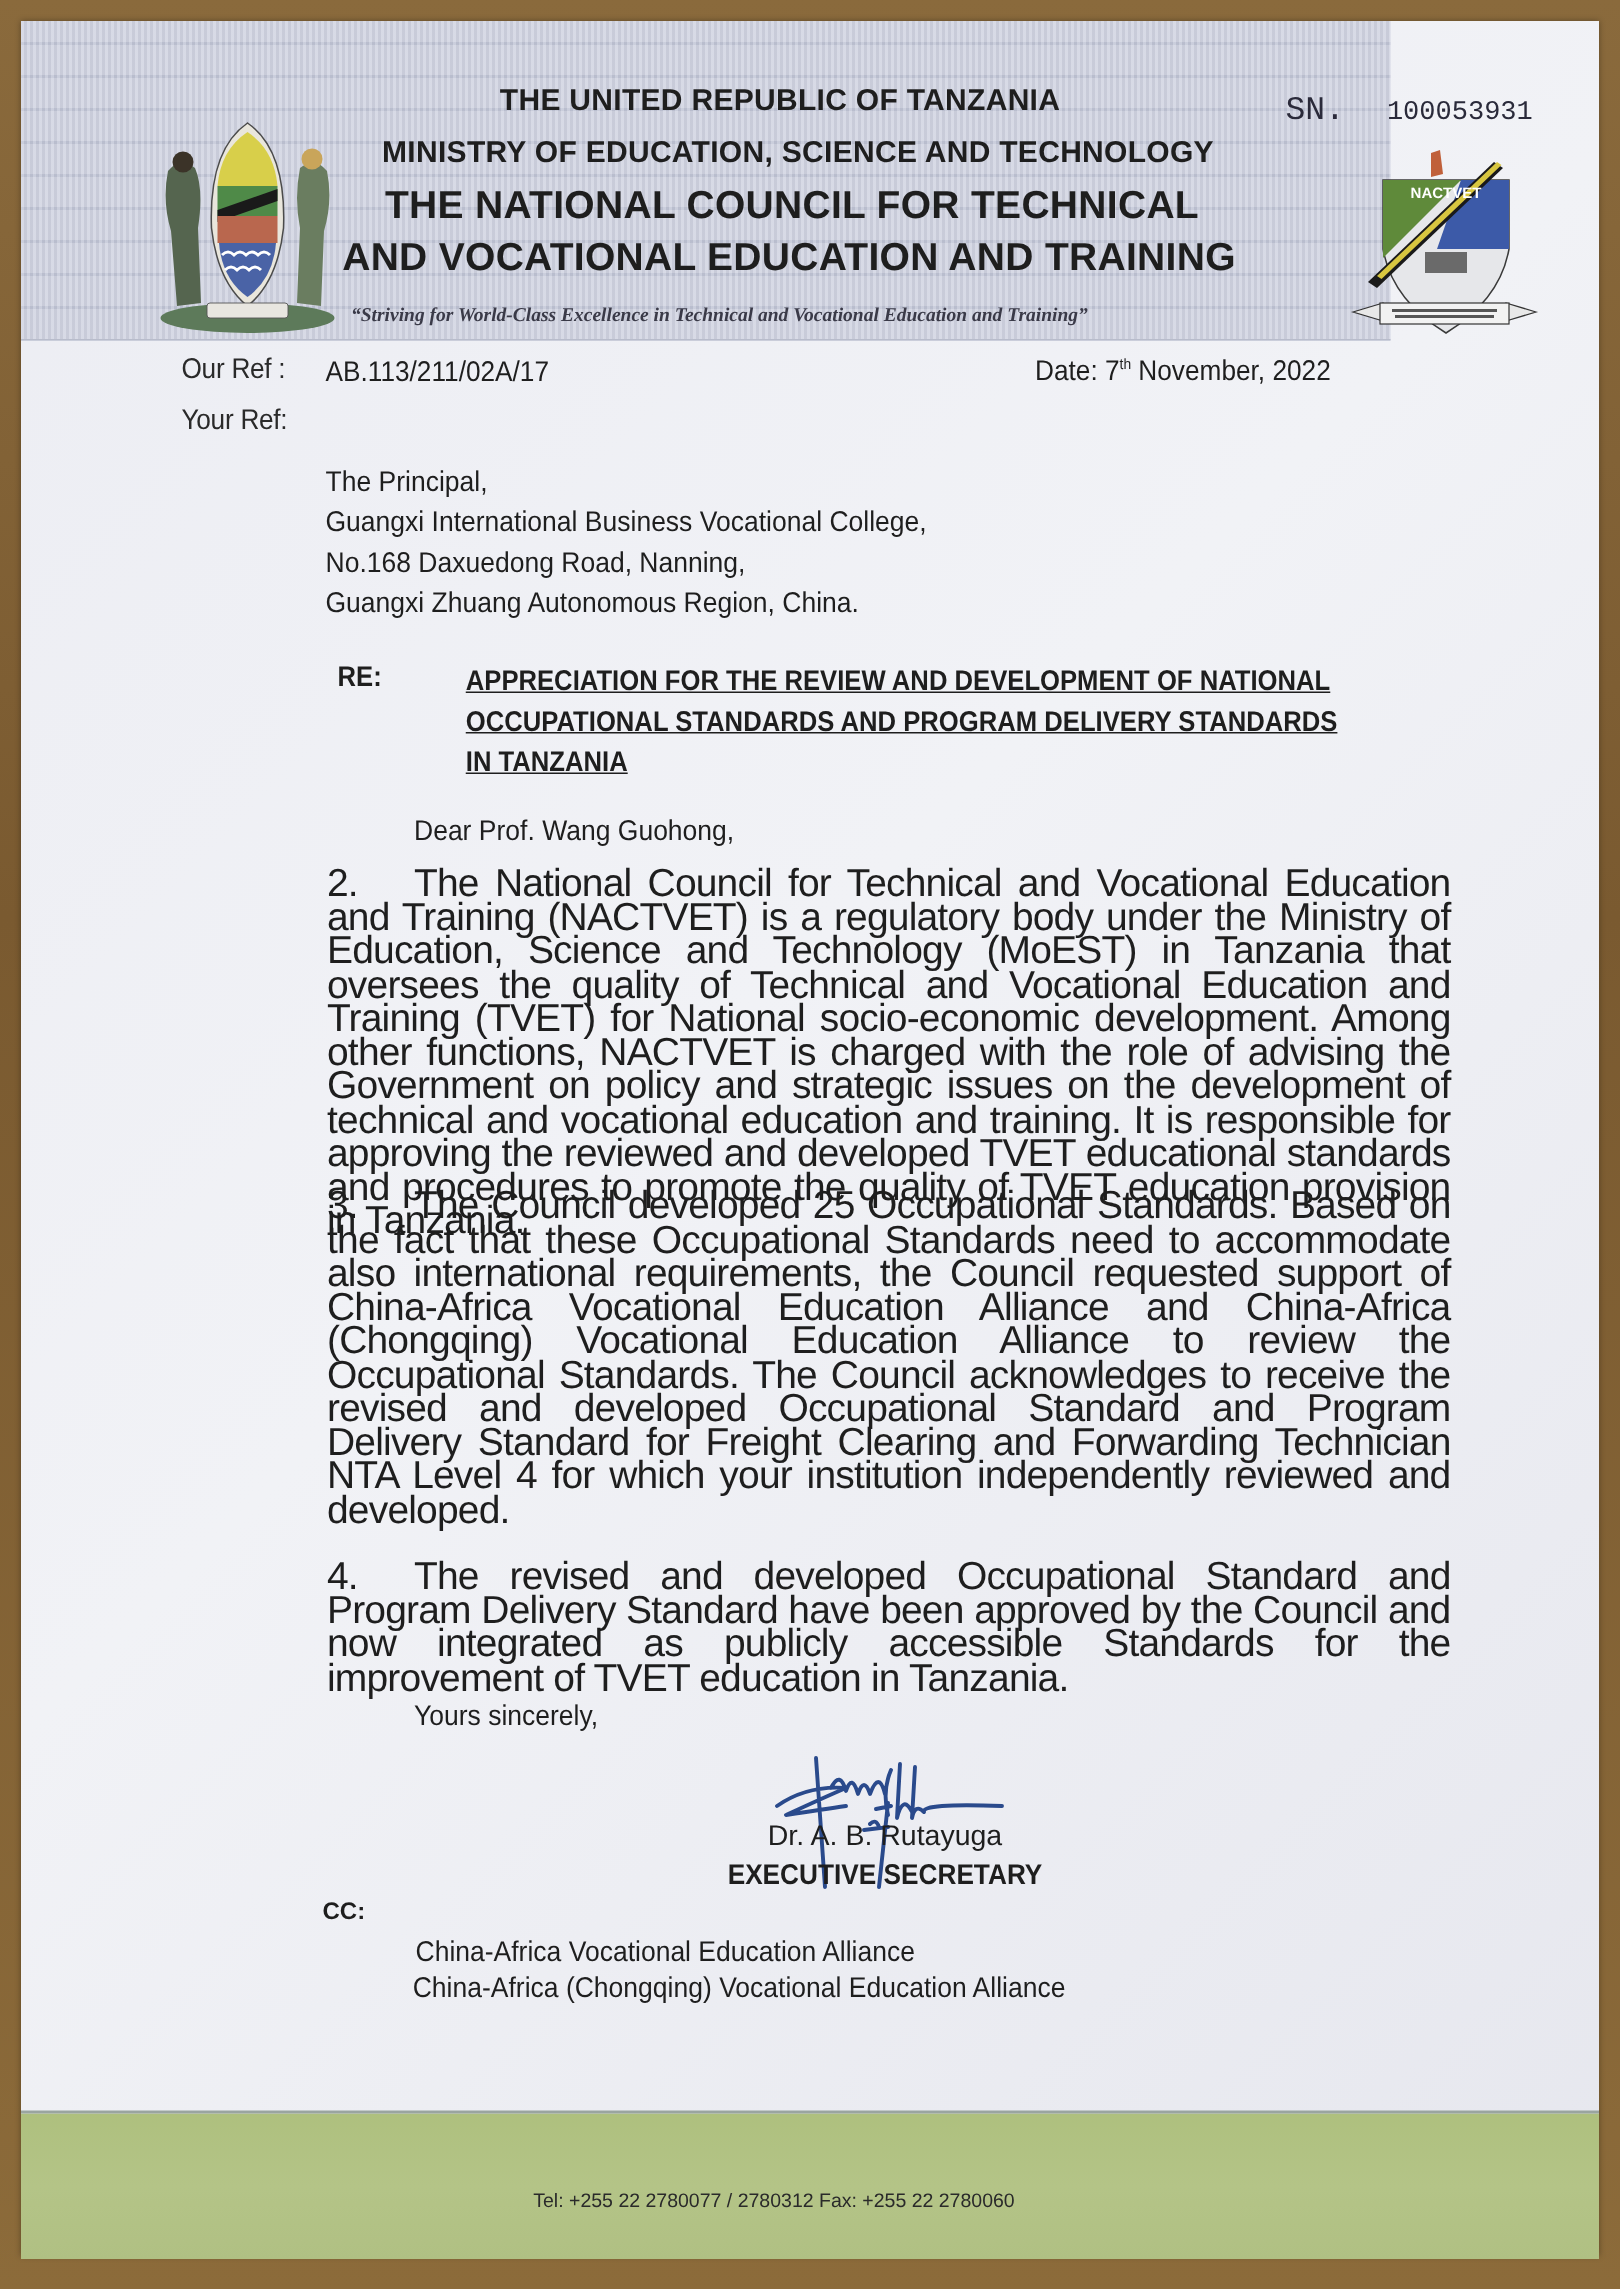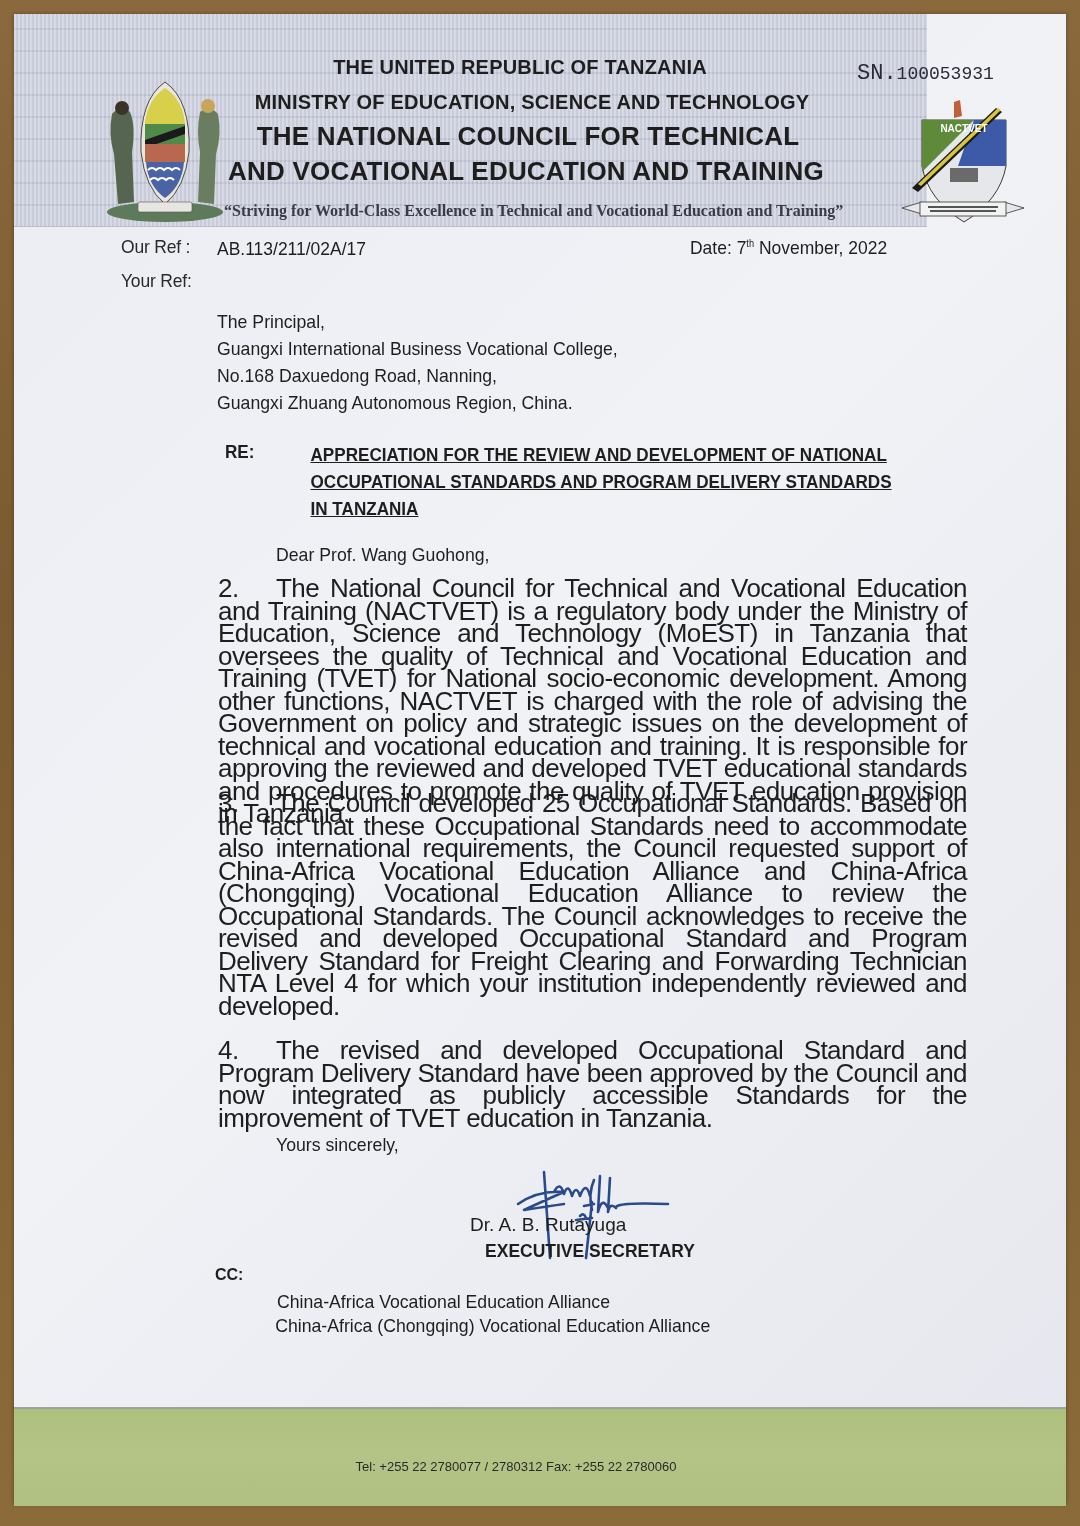--- a/index.html
+++ b/index.html
@@ -24,28 +24,28 @@
     .banner-line {
       position: absolute; left: 0; width: 1052px; text-align: center;
       color: #1e1e1e; font-weight: bold; letter-spacing: 0.2px;
     }
     .bl1 { top: 42px; font-size: 20px; left: -20px; }
     .bl2 { top: 77px; font-size: 20px; left: -8px; }
     .bl3 { top: 107px; font-size: 26px; left: -12px; }
     .bl4 { top: 142px; font-size: 26px; left: -14px; }
     .motto {
       position: absolute; top: 188px; left: 210px;
-      font-family: "Liberation Serif", serif; font-weight: bold;
-      font-size: 16px; color: #3a3a48;
+      font-family: "Liberation Serif", serif; font-style: italic; font-weight: bold;
+      font-size: 13px; color: #3a3a48; padding-left: 10px;
     }
     .serial {
       position: absolute; top: 47px; left: 843px; font-family: "Liberation Mono", monospace;
       color: #2a2a3a; font-size: 18px;
     }
-    .serial .sn { font-size: 22px; margin-right: 0; }
+    .serial .sn { font-size: 22px; margin-right: 28px; }
     .emblem-left { position: absolute; left: 86px; top: 60px; width: 130px; height: 150px; }
     .emblem-right { position: absolute; left: 884px; top: 84px; width: 130px; height: 128px; }
 
     .ref-label { position: absolute; font-size: 19px; color: #2a2a2a; letter-spacing: -0.2px; transform: scaleX(0.92); transform-origin: left; }
     .ref-value { position: absolute; font-size: 19px; color: #1e1e1e; transform: scaleX(0.92); transform-origin: left; }
     .date { position: absolute; left: 676px; top: 223px; font-size: 19px; color: #1e1e1e; transform: scaleX(0.92); transform-origin: left; }
     .date sup { font-size: 10px; }
 
     .address { position: absolute; left: 203px; top: 294px; font-size: 19px; line-height: 27px; color: #1e1e1e; transform: scaleX(0.93); transform-origin: left; }
     .address div { white-space: nowrap; }
@@ -65,21 +65,21 @@
       font-family: "Liberation Sans", sans-serif; letter-spacing: -0.55px;
     }
     .para .num { display: inline-block; width: 58px; }
     .p2 { top: 563px; }
     .p3 { top: 778px; }
     .p4 { top: 1025px; }
     .p5 { top: 1047px; }
 
     .closing { position: absolute; left: 262px; top: 1120px; font-size: 19px; color: #1e1e1e; transform: scaleX(0.93); transform-origin: left; }
     .signature { position: absolute; left: 500px; top: 1148px; width: 160px; height: 100px; }
-    .signer { position: absolute; left: 456px; top: 1200px; width: 240px; font-size: 19px; color: #1e1e1e; }
+    .signer { position: absolute; left: 456px; top: 1200px; width: 240px; text-align: center; font-size: 19px; color: #1e1e1e; }
     .signer-title { position: absolute; left: 436px; top: 1226px; width: 280px; text-align: center; font-size: 19px; font-weight: bold; color: #1e1e1e; transform: scaleX(0.92); }
 
     .cc-label { position: absolute; left: 201px; top: 1252px; font-size: 16px; color: #1e1e1e; font-weight: bold; }
     .cc-list { position: absolute; left: 263px; top: 1276px; font-size: 19px; line-height: 23.5px; color: #1e1e1e; transform: scaleX(0.93); transform-origin: left; }
     .cc-list div:nth-child(2) { margin-left: -2px; }
 
     .footer {
       position: absolute; left: 0; top: 1393px; width: 1052px; height: 97px;
       background: linear-gradient(180deg, #aec07e 0%, #b4c487 50%, #b0c083 100%);
       border-top: 2px solid #9aa5a0;

